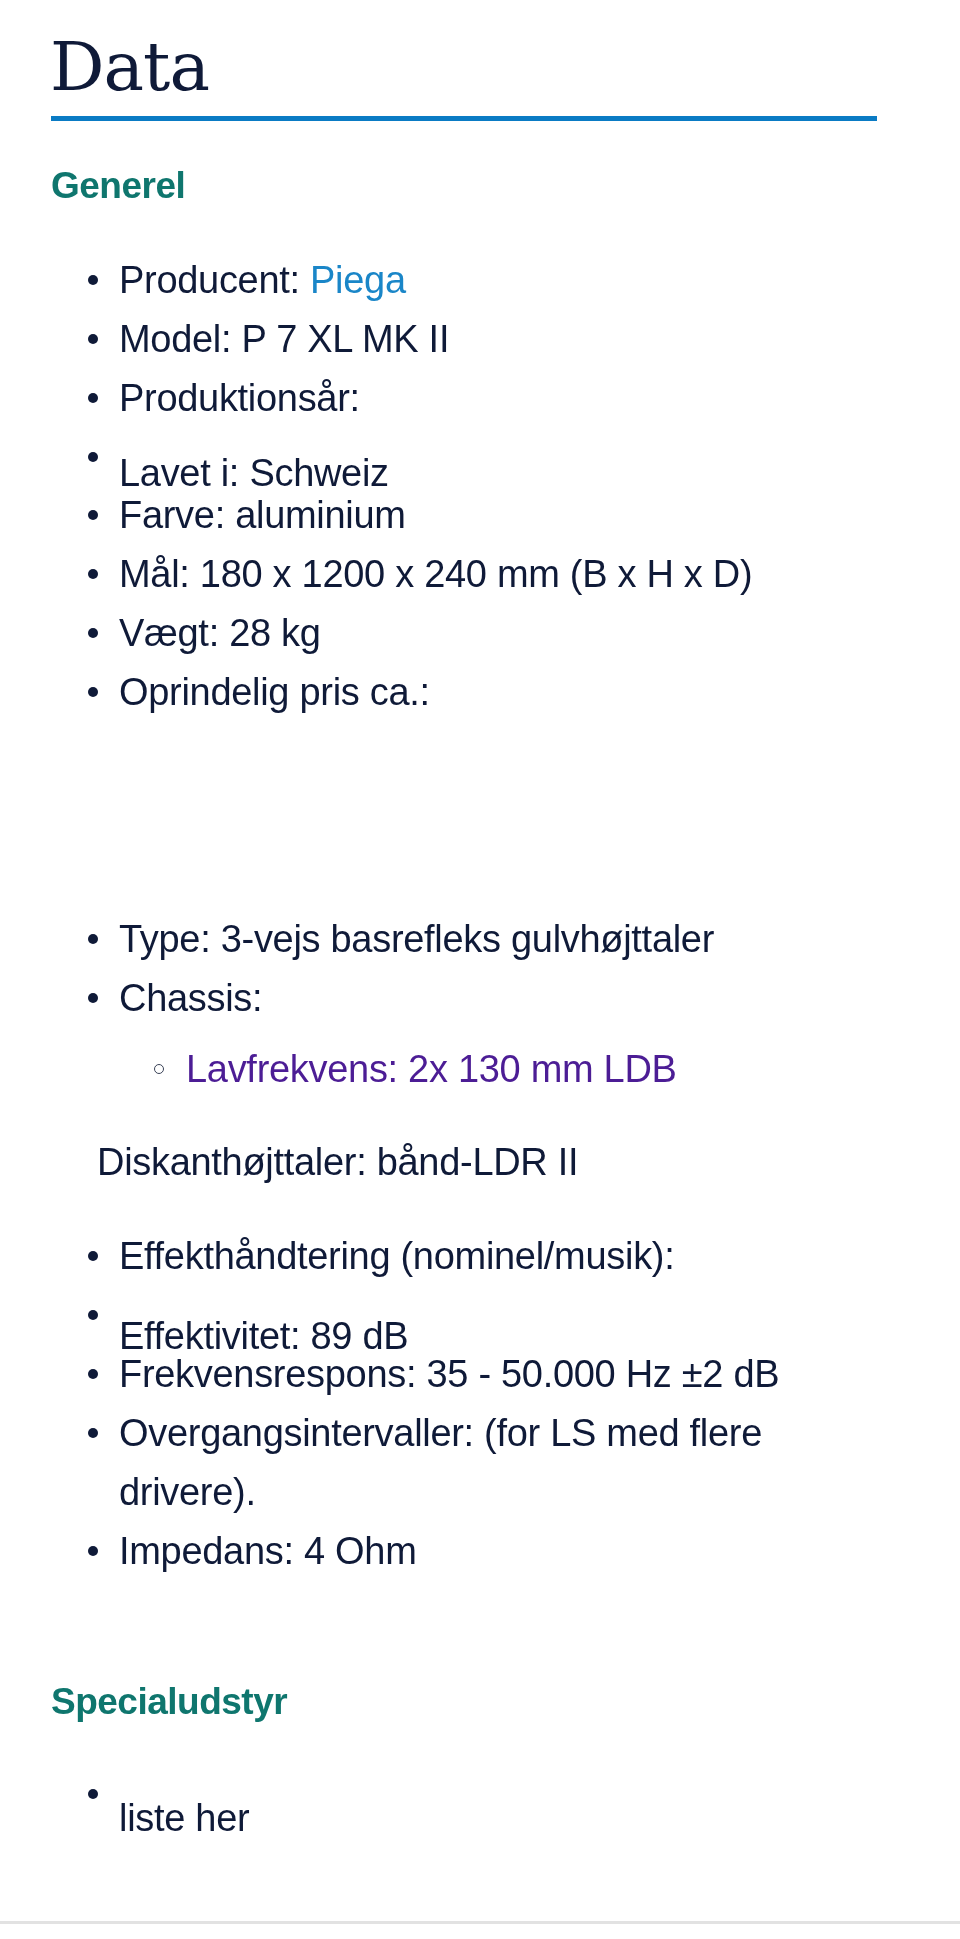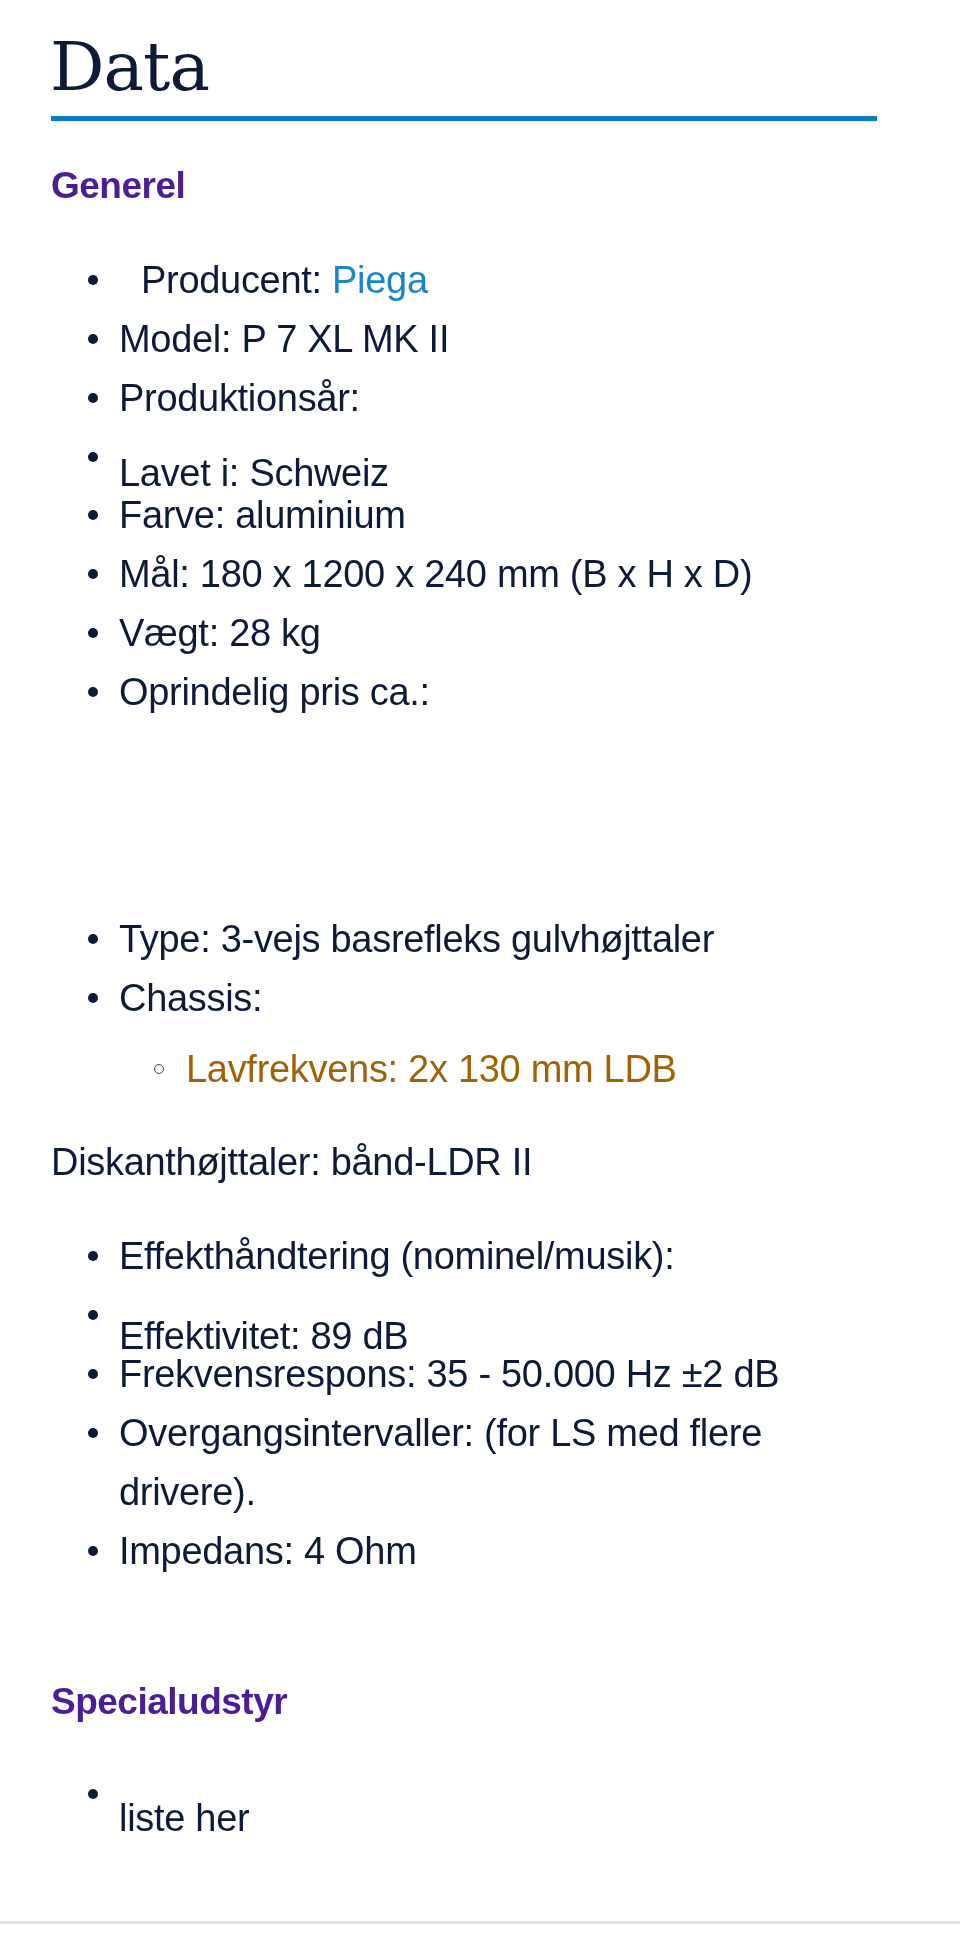--- a/index.html
+++ b/index.html
@@ -38,21 +38,21 @@
     top: 116px;
     width: 826px;
     height: 5px;
     background: #0a7bc4;
   }
   .section-heading {
     left: 51px;
     font-size: 37px;
     font-weight: bold;
     line-height: 50px;
-    color: #4c1d95;
+    color: #0f766e;
     letter-spacing: -0.5px;
   }
   .li {
     left: 119px;
     font-size: 38px;
     line-height: 50px;
     color: #0f1a38;
     letter-spacing: -0.3px;
   }
   .bullet {
@@ -69,21 +69,21 @@
     width: 8px;
     height: 8px;
     border-radius: 50%;
     border: 1.5px solid #3a4257;
     background: transparent;
   }
   .li-nested {
     left: 186px;
     font-size: 38px;
     line-height: 50px;
-    color: #a16207;
+    color: #4c1d95;
     letter-spacing: -0.3px;
   }
   .para {
     left: 51px;
     font-size: 38px;
     line-height: 50px;
     color: #0f1a38;
     letter-spacing: -0.3px;
   }
   .link {
@@ -105,21 +105,21 @@
 
 <div class="page">
 
   <div class="abs page-title">Data</div>
   <div class="title-rule"></div>
 
   <div class="abs section-heading" style="top:161px;">Generel</div>
 
   <div>
     <span class="bullet" style="top:275px;"></span>
-    <div class="abs li" style="top:255px;margin-left:22px;">
+    <div class="abs li" style="top:255px;">
       <span>Producent:</span>
       <a class="link">Piega</a>
     </div>
 
     <span class="bullet" style="top:334px;"></span>
     <div class="abs li" style="top:314px;">
       <span>Model:</span>
       <span>P 7 XL MK II</span>
     </div>
 
@@ -165,21 +165,21 @@
     <span class="bullet" style="top:934px;"></span>
     <div class="abs li" style="top:914px;">Type: 3-vejs basrefleks gulvhøjttaler</div>
 
     <span class="bullet" style="top:993px;"></span>
     <div class="abs li" style="top:973px;">Chassis:</div>
 
     <span class="bullet-circle" style="top:1064px;"></span>
     <div class="abs li-nested" style="top:1044px;">Lavfrekvens: 2x 130 mm LDB</div>
   </div>
 
-  <div class="abs para" style="top:1137px;">Diskanthøjttaler: bånd-LDR II</div>
+  <div class="abs para" style="top:1137px;margin-left:46px;">Diskanthøjttaler: bånd-LDR II</div>
 
   <div>
     <span class="bullet" style="top:1251px;"></span>
     <div class="abs li" style="top:1231px;text-align:center;">Effekthåndtering (nominel/musik):</div>
 
     <span class="bullet" style="top:1310px;"></span>
     <div class="abs li" style="top:1290px;margin-top:21px;">Effektivitet: 89 dB</div>
 
     <span class="bullet" style="top:1369px;"></span>
     <div class="abs li" style="top:1349px;">Frekvensrespons: 35 - 50.000 Hz ±2 dB</div>

